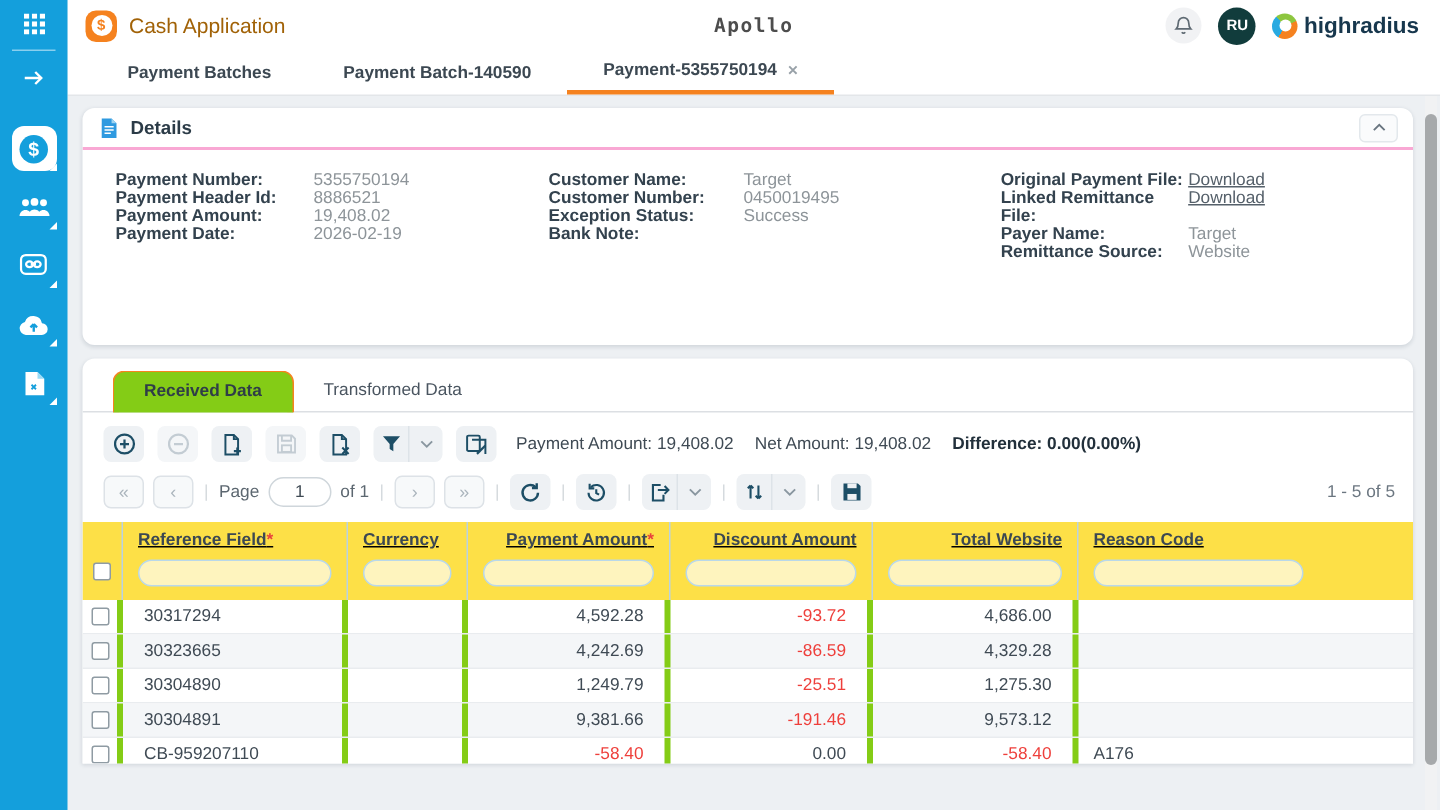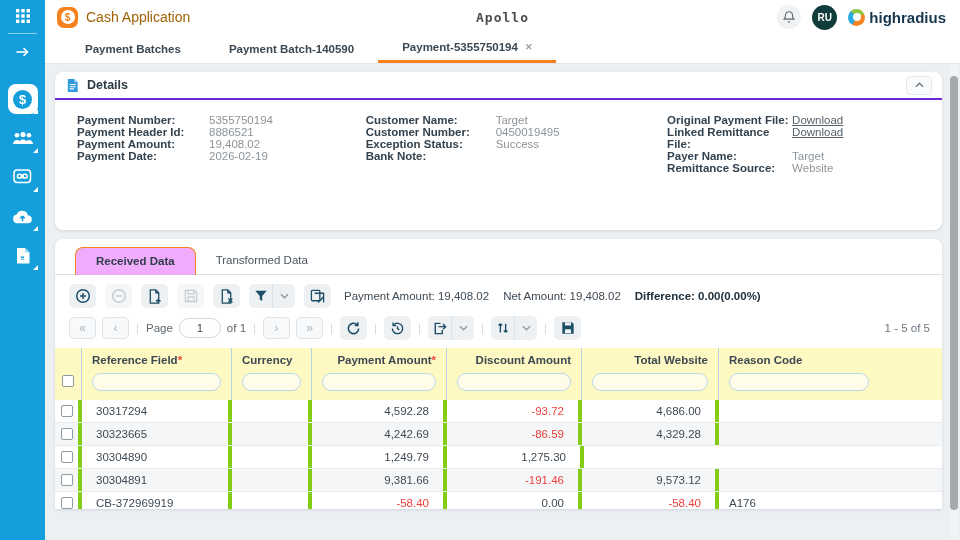--- a/index.html
+++ b/index.html
@@ -34,56 +34,56 @@
   .nav-tab { display:flex; align-items:center; gap:7px; padding:0 24px; font-size:11.5px; font-weight:bold; color:#3c4852; cursor:pointer; }
   .nav-tab.active { border-bottom:3px solid #f5821f; }
   .tab-close { color:#98a1a8; font-size:9px; }
 
   
   .main { position:absolute; left:45px; top:64px; right:0; bottom:0; padding:8px 18px 0 10px; }
   .card { background:#fff; border-radius:8px; box-shadow:0 1px 3px rgba(30,50,70,.14); }
 
   
   .details-card { height:158px; margin-bottom:9px; overflow:hidden; }
-  .d-head { height:28px; display:flex; align-items:center; padding:0 10px; border-bottom:2px solid #6d28d9; }
+  .d-head { height:28px; display:flex; align-items:center; padding:0 10px; border-bottom:2px solid #f9a8d4; }
   .d-title { font-size:12.5px; font-weight:bold; color:#2b3b47; margin-left:7px; }
   .collapse-btn { margin-left:auto; width:26px; height:19px; border:1px solid #e3e8ec; background:#fafbfc; border-radius:4px; display:flex; align-items:center; justify-content:center; cursor:pointer; }
   .d-grid { display:flex; padding:14px 8px 0 22px; }
   .d-col { display:flex; flex-direction:column; gap:0; }
   .d-col1 { width:292px; } .d-col2 { width:305px; } .d-col3 { width:270px; }
   .d-field { display:flex; font-size:11.5px; line-height:12px; }
   .d-col1 .d-label { width:132px; } .d-col2 .d-label { width:130px; } .d-col3 .d-label { width:125px; }
   .d-label { font-weight:bold; color:#33424e; flex-shrink:0; }
   .d-value { color:#8d9499; }
   .d-value.link { color:#55606a; text-decoration:underline; cursor:pointer; }
 
   
   .table-card { height:270px; border-radius:8px 8px 0 0; overflow:hidden; }
   .dt-tabs { display:flex; padding:8px 0 0 20px; border-bottom:1px solid #dcdfe3; }
   .dt-tab { font-size:11.5px; color:#4a5560; padding:7px 20px 8px; cursor:pointer; }
-  .dt-tab.active { border:1.5px solid #f5831f; border-bottom:none; border-radius:8px 8px 0 0; font-weight:bold; color:#2f3d48; margin-bottom:-1px; background:#f0abfc; }
+  .dt-tab.active { border:1.5px solid #f5831f; border-bottom:none; border-radius:8px 8px 0 0; font-weight:bold; color:#2f3d48; margin-bottom:-1px; background:#84cc16; }
 
   .toolbar { display:flex; align-items:center; gap:9px; padding:9px 12px 6px 14px; }
   .tb-btn { width:27px; height:24px; display:flex; align-items:center; justify-content:center; border-radius:5px; background:#eef1f4; color:#1d4e66; cursor:pointer; }
   .tb-btn.disabled { color:#c3ccd3; background:#f4f6f8; cursor:default; }
   .tb-split { display:flex; background:#eef1f4; border-radius:5px; color:#1d4e66; }
   .tb-half { width:23px; height:24px; display:flex; align-items:center; justify-content:center; cursor:pointer; }
   .tb-half + .tb-half { border-left:1px solid #dde3e8; }
   .summary { display:flex; gap:14px; font-size:11.5px; color:#3f4a54; margin-left:4px; white-space:nowrap; }
   .summary .diff { font-weight:bold; color:#22303b; }
 
   .pgbar { display:flex; align-items:center; gap:6px; padding:2px 12px 8px 14px; font-size:11.5px; color:#5c6770; }
   .pg-btn { min-width:27px; height:22px; border:1px solid #dde2e7; background:#f7f9fa; border-radius:5px; display:flex; align-items:center; justify-content:center; color:#aab4bc; font-size:12px; cursor:default; }
   .pg-sep { color:#d4d9dd; padding:0 1px; }
   .pg-input { width:42px; height:20px; border:1px solid #cfd6db; border-radius:10px; text-align:center; font-size:11.5px; color:#3f4a54; background:#fff; outline:none; }
   .pg-action { width:27px; height:24px; background:#eef1f4; border-radius:5px; display:flex; align-items:center; justify-content:center; color:#1d4e66; cursor:pointer; }
   .range { margin-left:auto; color:#6b7680; }
 
   
-  .grid-header { display:flex; background:#fef9c3; min-height:51px; }
+  .grid-header { display:flex; background:#fde047; min-height:51px;text-decoration:underline; }
   .gh-cell { padding:6px 10px 9px 10px; display:flex; flex-direction:column; border-right:1px solid #b9d2e2; }
   .gh-cell:last-child { border-right:none; }
   .gh-label { font-size:11.5px; font-weight:bold; color:#3c4852; line-height:13px; white-space:nowrap; }
   .gh-label .req { color:#e8413c; }
   .gh-input { margin-top:6px; height:18px; border:1px solid #b9d8ea; border-radius:9px; background:rgba(255,255,255,.65); outline:none; width:100%; }
   .right .gh-label { text-align:right; }
   .cbx { width:12px; height:12px; border:1px solid #8f9ba3; border-radius:2px; background:#fff; cursor:pointer; flex-shrink:0; }
   .gh-check { width:27px; border-right:1px solid #b9d2e2; display:flex; align-items:center; justify-content:center; padding-top:14px; }
 
   .grid-row { display:flex; align-items:center; height:23px; border-bottom:1px solid #e9ecef; font-size:11.5px; color:#3f4a54; background:#fff; }
@@ -514,39 +514,40 @@
       <div class="gc c-tot">4,329.28</div>
       <div class="gc c-reason"></div>
     </div>
     <div class="grid-row">
       <div class="gc c-check">
           <span class="cbx"></span>
         </div>
       <div class="gc c-ref">30304890</div>
       <div class="gc c-cur"></div>
       <div class="gc c-pay">1,249.79</div>
+      <div class="gc c-disc neg">-25.51</div>
       <div class="gc c-tot">1,275.30</div>
       <div class="gc c-reason"></div>
     </div>
     <div class="grid-row alt">
       <div class="gc c-check">
           <span class="cbx"></span>
         </div>
       <div class="gc c-ref">30304891</div>
       <div class="gc c-cur"></div>
       <div class="gc c-pay">9,381.66</div>
       <div class="gc c-disc neg">-191.46</div>
       <div class="gc c-tot">9,573.12</div>
       <div class="gc c-reason"></div>
     </div>
     <div class="grid-row">
       <div class="gc c-check">
           <span class="cbx"></span>
         </div>
-      <div class="gc c-ref">CB-372969919</div>
+      <div class="gc c-ref">CB-959207110</div>
       <div class="gc c-cur"></div>
       <div class="gc c-pay neg">-58.40</div>
       <div class="gc c-disc">0.00</div>
       <div class="gc c-tot neg">-58.40</div>
       <div class="gc c-reason">A176</div>
     </div>
 
   </div>
 </div>
 

